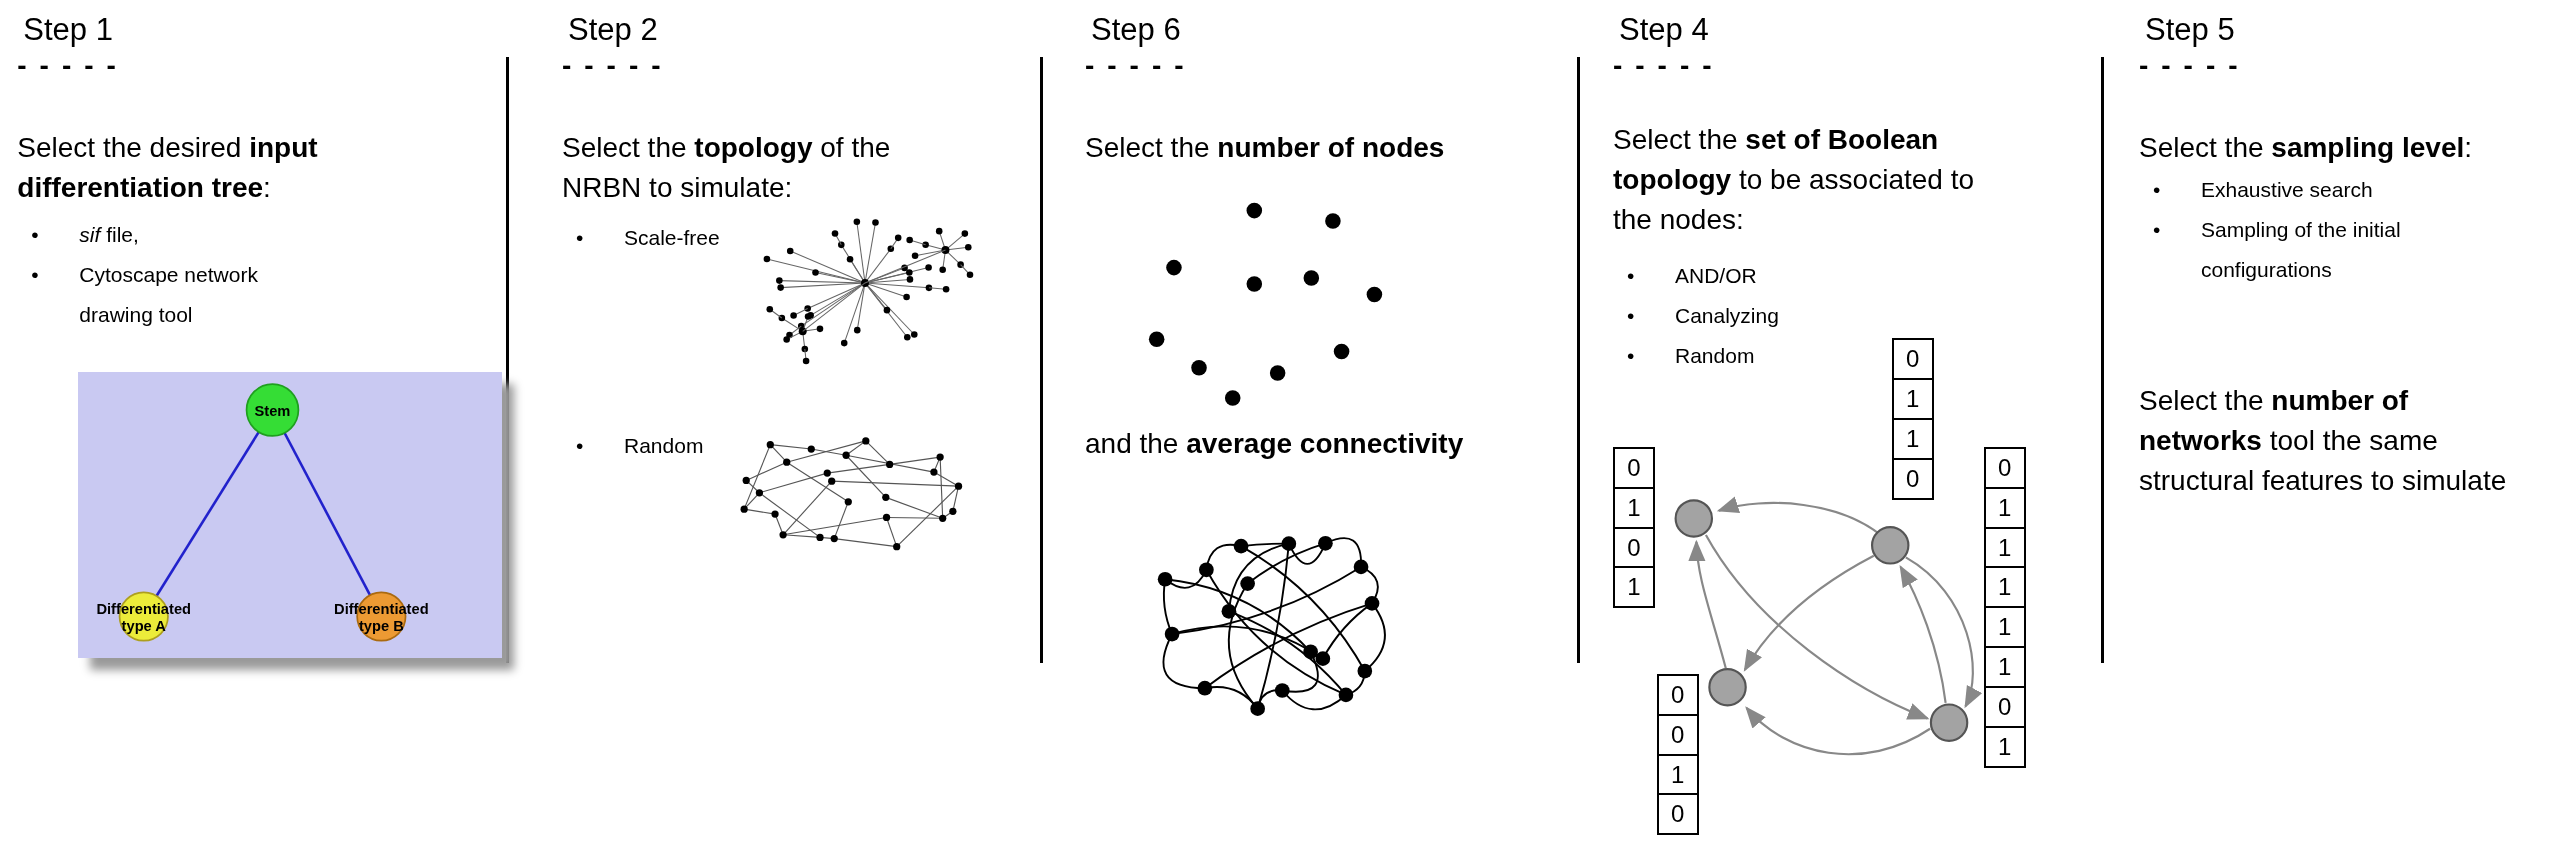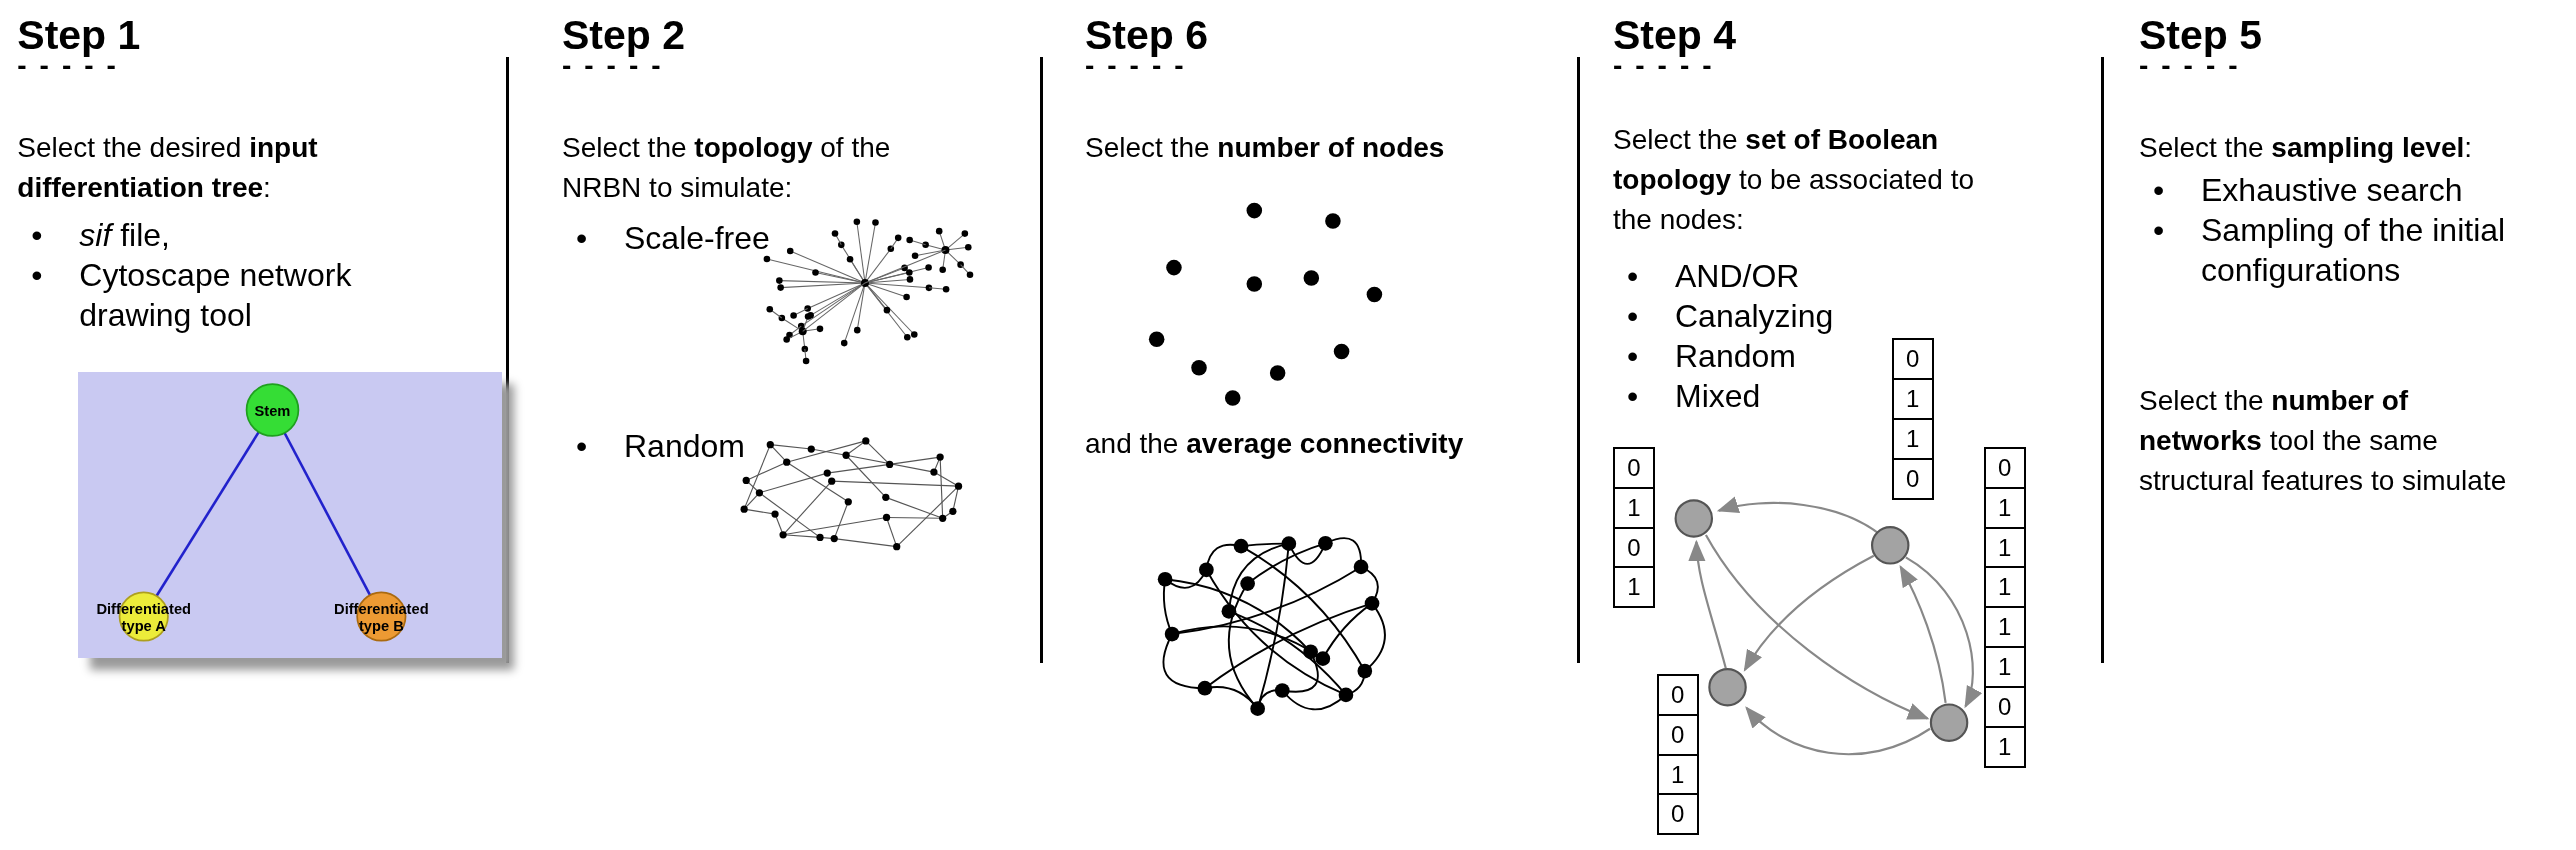--- a/index.html
+++ b/index.html
@@ -1,26 +1,26 @@
 <!DOCTYPE html>
 <html style="--tree_bg: #c9c9f2; --tree_edge: #2222cc; --stem_green: #35dd35; --type_a_yellow: #ecec3a; --type_b_orange: #ec9a33; --node_gray: #a3a3a3; --arrow_gray: #888888;font-size:14px"><head>
 <meta charset="utf-8">
 <style>
   *{box-sizing:border-box;margin:0;padding:0}
   html,body{background:#fff}
   body{font-family:"Liberation Sans","DejaVu Sans",sans-serif;color:#000}
   #canvas{position:relative;width:2576px;height:851px;background:#fff;overflow:hidden}
   .col{position:absolute;top:0;height:100%}
   .divider{position:absolute;top:57px;height:606px;width:2.6px;background:#000}
-  .title{position:absolute;left:0;top:12px;font-size:41px;font-weight:700}
+  .title{position:absolute;left:6px;top:12px;font-size:31px;font-weight:400}
   .dashes{position:absolute;left:0;top:50px;font-size:28px;font-weight:700;letter-spacing:2.6px;white-space:nowrap}
   .body{position:absolute;font-size:28px;line-height:40px}
   .body b{font-weight:700}
   .bullets{position:absolute}
-  .bullet{position:relative;padding-left:62px;font-size:32px;line-height:40px}
+  .bullet{position:relative;padding-left:62px;font-size:21px;line-height:40px}
   .bullet::before{content:"\2022";position:absolute;left:14px}
   .illus{position:absolute}
   .illus svg{overflow:visible;display:block}
   .tree-box{position:absolute;left:61px;top:372px;width:424px;height:286px;background:var(--tree_bg,#c9c9f2);box-shadow:12px 12px 8.7px #9a9a9a}
   .tree-label{font-size:17px;font-weight:700;text-anchor:middle;fill:#000}
   .bn-wrap{position:absolute;left:-17.3px;top:327px;width:450px;height:524px}
   .bn-svg{position:absolute;left:0;top:0;overflow:visible}
   .tt{position:absolute;display:flex;flex-direction:column}
   .tt-cell{width:42px;height:42px;margin-top:-2.2px;border:2.2px solid #000;background:#fff;
            display:flex;align-items:center;justify-content:center;font-size:24px;line-height:1}
@@ -305,21 +305,20 @@
   </section>
 
   <section class="col" style="left:1613px;width:485px">
     <h2 class="title">Step 4</h2>
     <div class="dashes">- - - - -</div>
     <p class="body" style="top:120px;width:433px"><span>Select the </span><b>set of Boolean</b><br><b>topology</b><span> to be associated to</span><br><span>the nodes:</span></p>
     <div class="bullets" style="top:256px;width:363px">
       <div class="bullet"><span>AND/OR</span></div>
       <div class="bullet"><span>Canalyzing</span></div>
       <div class="bullet"><span>Random</span></div>
-      <div class="bullet"><span>Mixed</span></div>
     </div>
 
     <div class="bn-wrap">
       <svg class="bn-svg" viewBox="0 0 520 605" width="450" height="524">
         <defs>
           <marker id="arr" markerWidth="12" markerHeight="10" refX="9" refY="4" orient="auto">
             <path d="M0,0 L10,4 L0,8 z" style="fill:var(--arrow_gray,#888888)"></path>
           </marker>
         </defs>
         <g style="fill:none;stroke:var(--arrow_gray,#888888);stroke-width:2.5">

